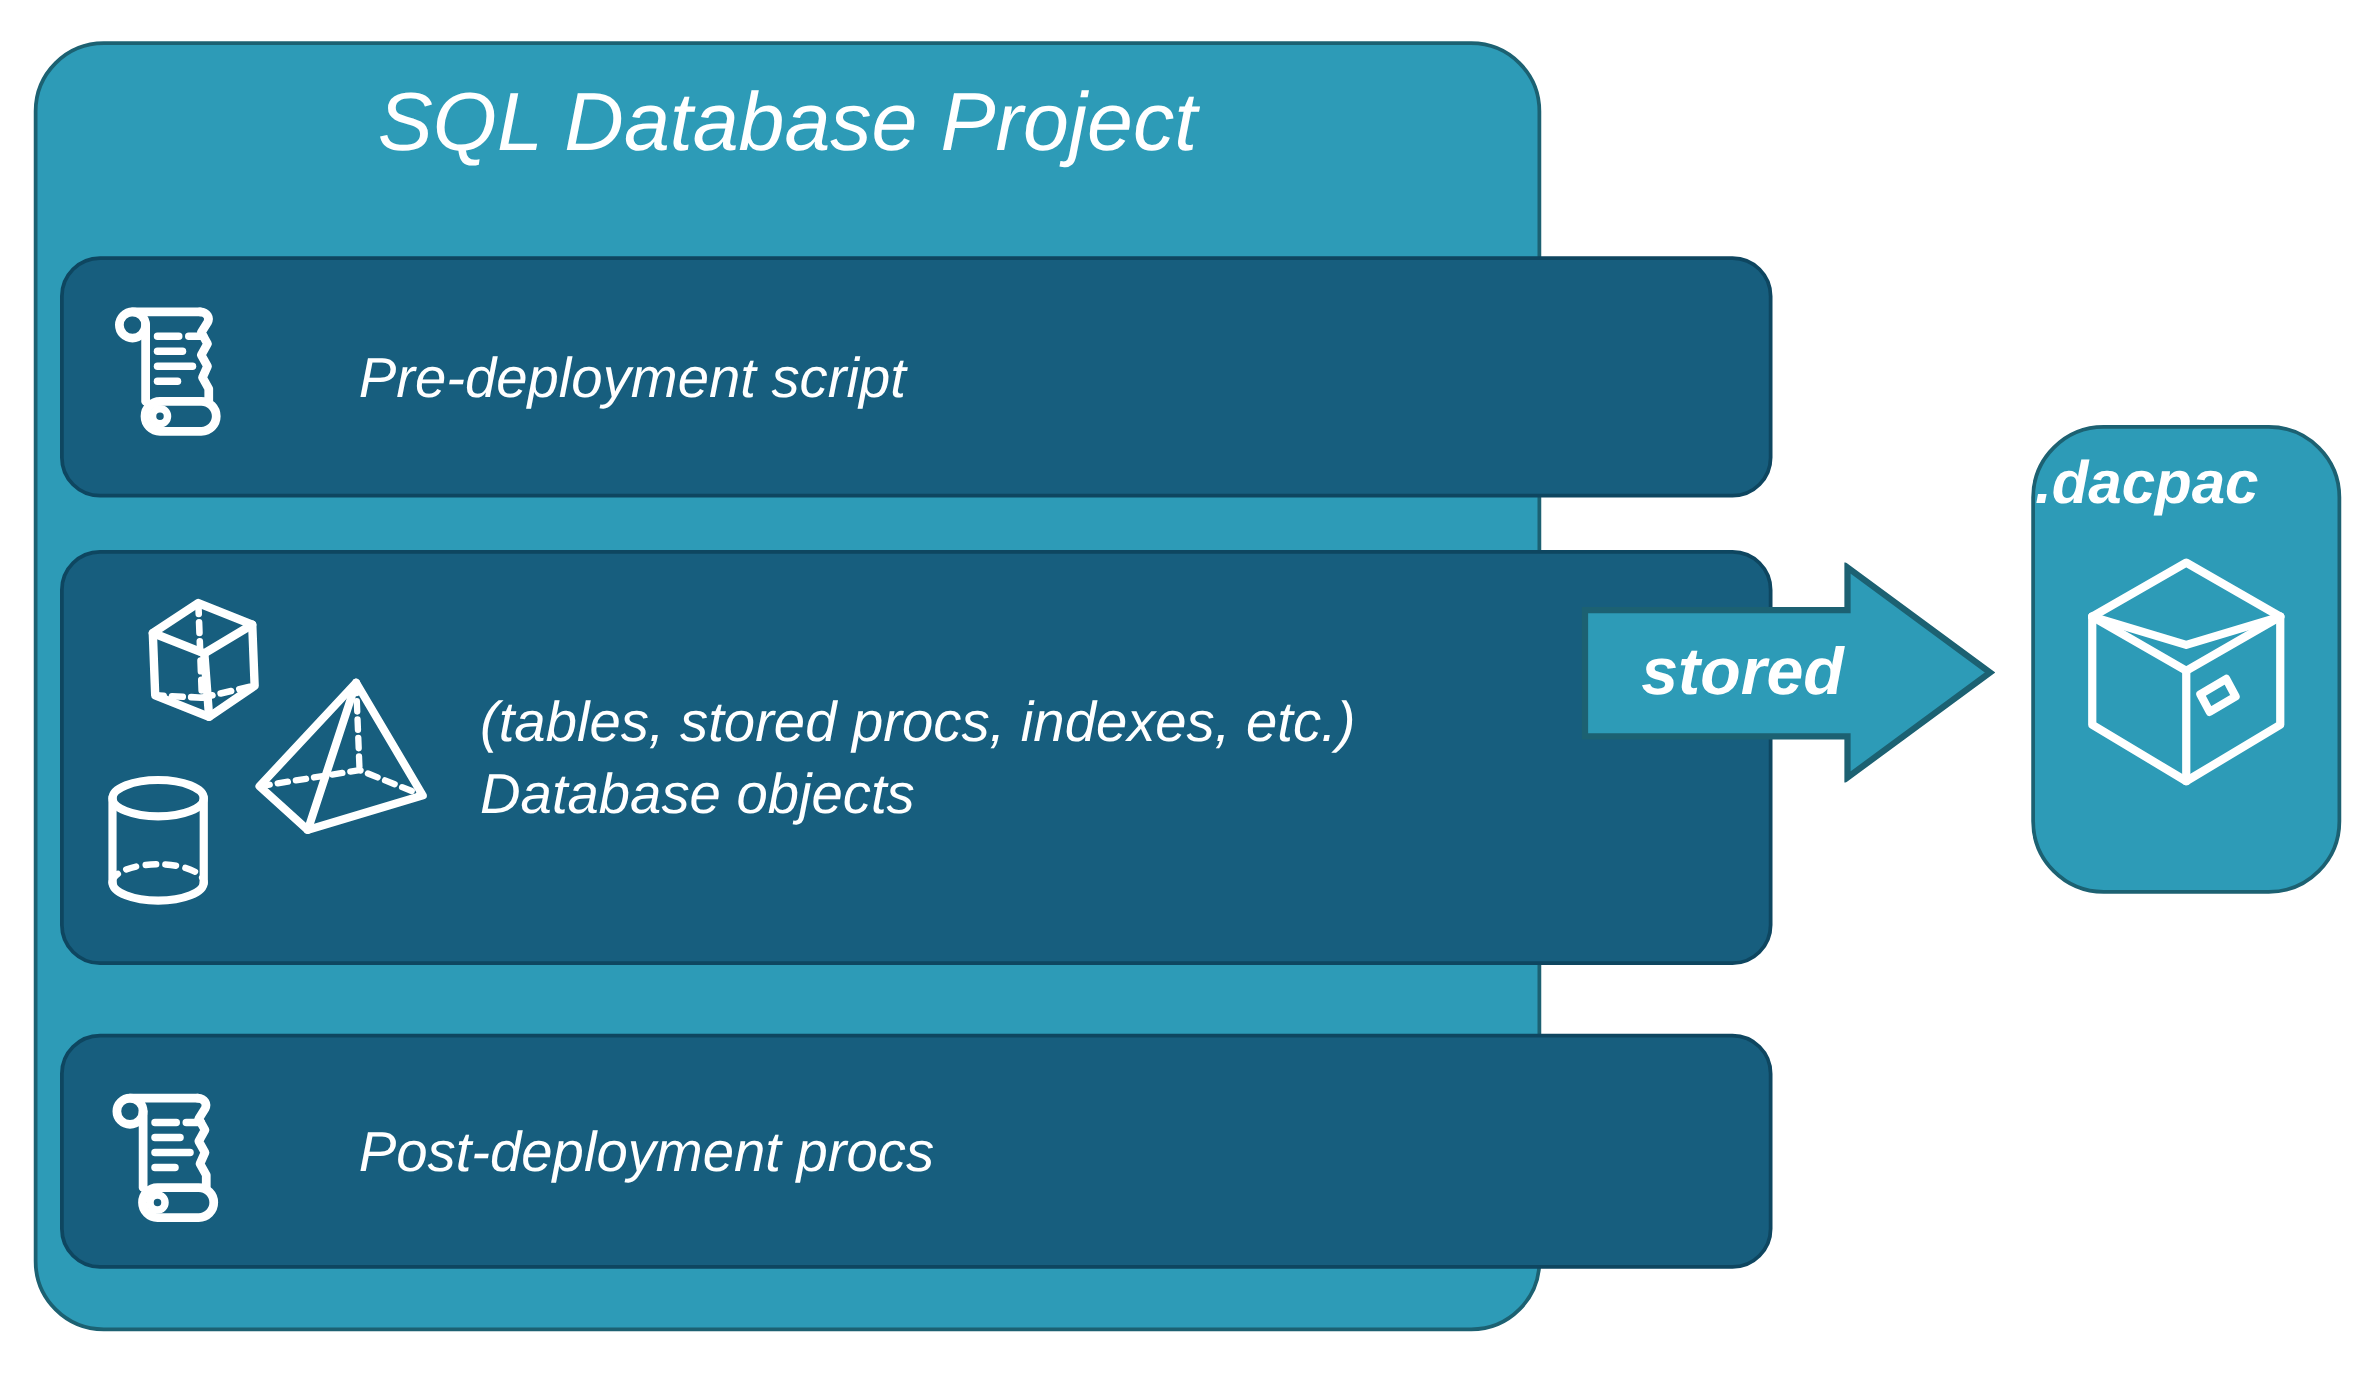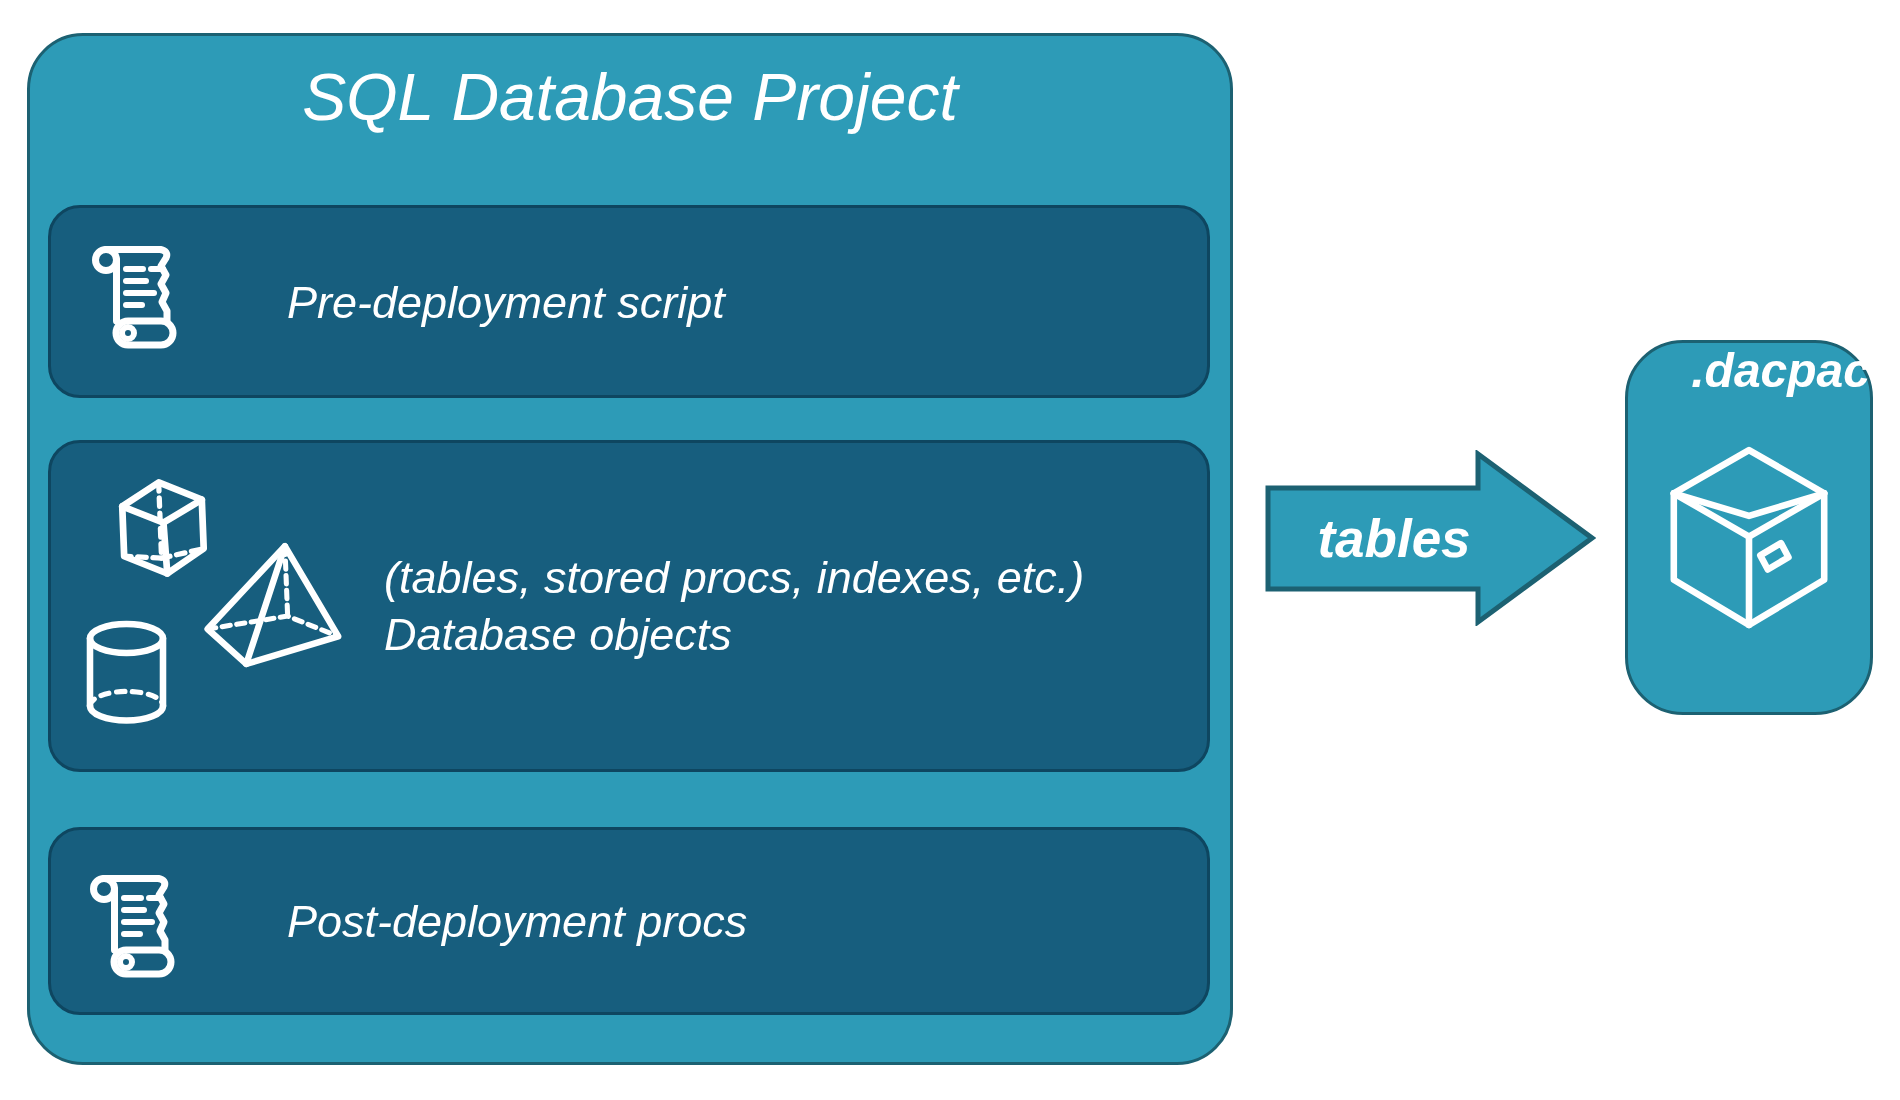--- a/index.html
+++ b/index.html
@@ -23,21 +23,21 @@
     border-radius:56px;
   }
   .project-title{
     position:absolute;left:0;right:0;top:25px;
     text-align:center;font-size:66px;line-height:72px;font-weight:400;
     color:var(--text);
   }
 
   
   .inner-box{
-    position:absolute;left:18px;width:1162px;
+    position:absolute;left:18px;width:1370px;
     background:var(--dark-box);
     border:3px solid var(--dark-box-border);
     border-radius:32px;
   }
   .box-pre{top:169px;height:193px;}
   .box-objects{top:404px;height:332px;}
   .box-post{top:791px;height:188px;}
 
   .box-label{
     position:absolute;left:236px;top:50%;transform:translateY(-50%);
@@ -61,21 +61,21 @@
   }
 
   
   .output-box{
     position:absolute;left:1625px;top:340px;width:248px;height:375px;
     background:var(--teal);
     border:3px solid var(--teal-border);
     border-radius:58px;
   }
   .output-label{
-    margin-top:0;text-align:right;
+    margin-top:16px;text-align:left;
     font-size:48px;font-weight:700;color:var(--text);
   }
   .package-icon{
     position:absolute;left:50%;top:92px;transform:translateX(-50%);
     width:188px;height:205px;
   }
 
   svg .st{fill:none;stroke:#FFFFFF;stroke-width:7;stroke-linecap:round;stroke-linejoin:round;}
   svg .st-thin{fill:none;stroke:#FFFFFF;stroke-width:6;stroke-linecap:round;}
   svg .dash{fill:none;stroke:#FFFFFF;stroke-width:5.5;stroke-linecap:round;stroke-linejoin:round;}
@@ -146,21 +146,21 @@
         <path class="st-thin" d="M46,72 H70" stroke-dasharray="16 8"></path>
       </svg>
       <div class="box-label">Post-deployment procs</div>
     </div>
   </div>
 
   <div class="arrow">
     <svg viewBox="0 0 332 176">
       <polygon points="4,38 214,38 214,4 328,88 214,172 214,139 4,139" fill="var(--teal)" stroke="var(--teal-border)" stroke-width="5" stroke-linejoin="miter"></polygon>
     </svg>
-    <div class="arrow-label">tables</div>
+    <div class="arrow-label">stored</div>
   </div>
 
   <div class="output-box">
     <div class="output-label">.dacpac</div>
     <svg class="package-icon" viewBox="0 0 200 210">
       <path class="st" d="M100,12 L180,58 L100,104 L20,58 Z"></path>
       <path class="st" d="M20,58 L100,82 L180,58"></path>
       <path class="st" d="M20,58 V150 L100,198 L180,150 V58"></path>
       <path class="st" d="M100,104 V198"></path>
       <path class="st" d="M112,124 L134,111 L142,126 L120,139 Z" stroke-width="6"></path>

